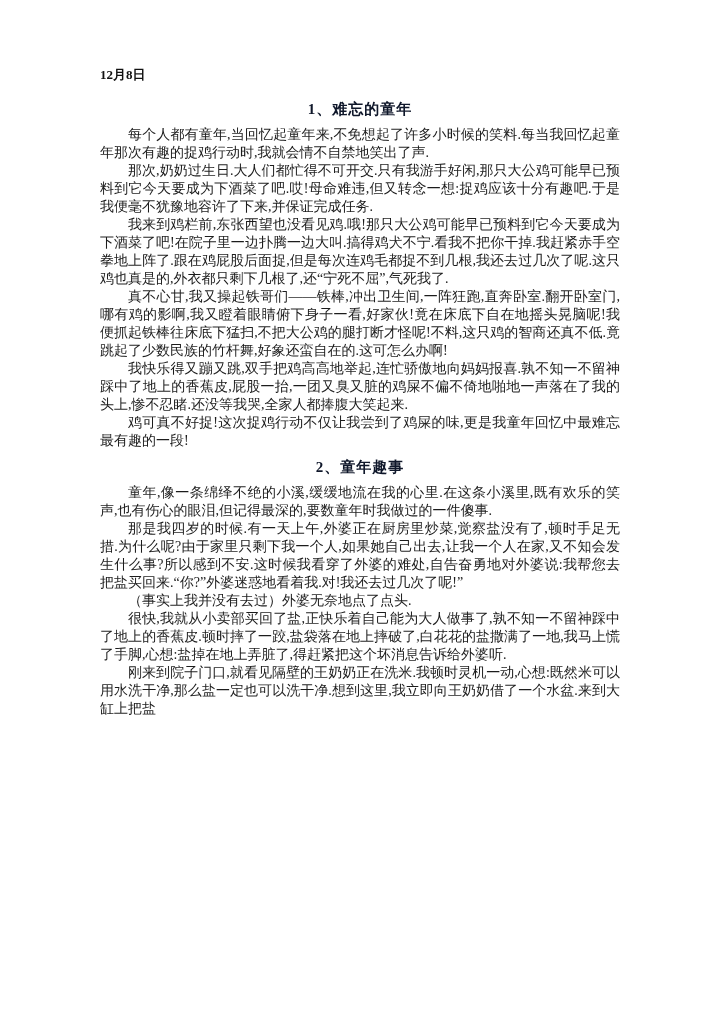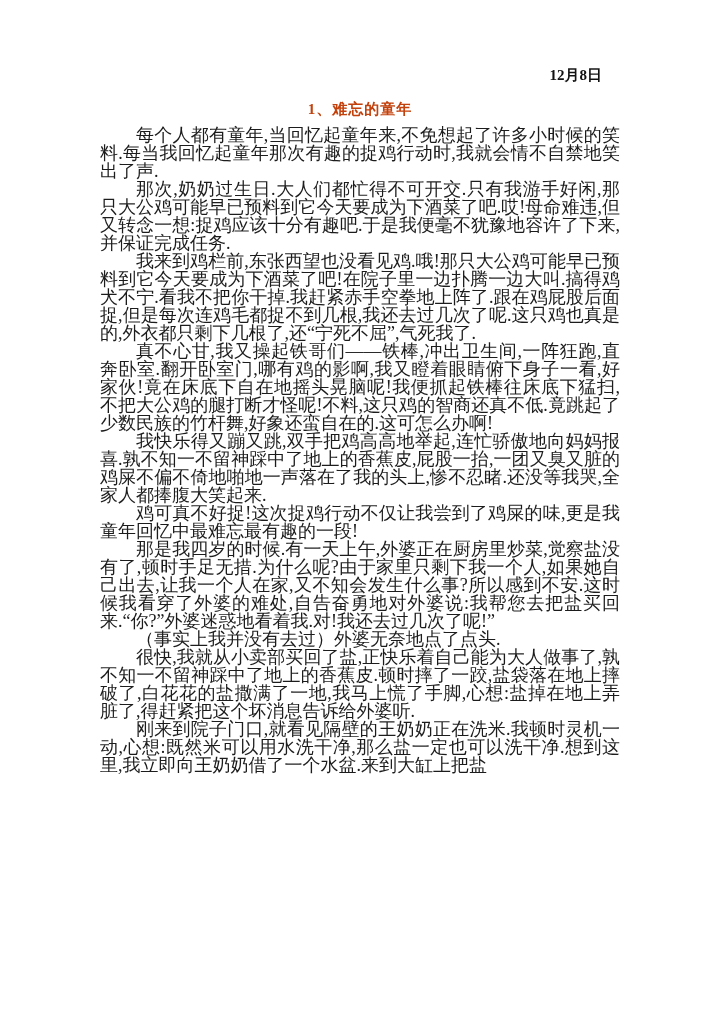--- a/index.html
+++ b/index.html
@@ -16,40 +16,40 @@
     font-family: "Liberation Serif", "DejaVu Serif", serif;
     color: #1c1c1c;
   }
   .content {
     position: absolute;
     left: 100px;
     top: 66px;
     width: 520px;
   }
   .date {
-    text-align: right;
+    text-align: left;
     padding-right: 18px;
-    font-size: 15px;
+    font-size: 13px;
     font-weight: bold;
     line-height: 18px;
     margin-bottom: 14px;
     color: #111111;
   }
   .essay-title {
     margin: 6px 0 6px 0;
     text-align: center;
     font-size: 15px;
     font-weight: bold;
     letter-spacing: 1px;
-    color: #c2410c;
+    color: #0f172a;
     line-height: 22px;
   }
   .para {
     margin: 0;
-    font-size: 18px;
+    font-size: 14px;
     line-height: 18px;
     text-align: justify;
     text-indent: 2em;
     color: #1c1c1c;
     word-break: break-all;
   }
 </style>
 </head>
 <body>
 
@@ -60,20 +60,22 @@
 
     <h2 class="essay-title">1、难忘的童年</h2>
 
     <p class="para">每个人都有童年,当回忆起童年来,不免想起了许多小时候的笑料.每当我回忆起童年那次有趣的捉鸡行动时,我就会情不自禁地笑出了声.</p>
     <p class="para">那次,奶奶过生日.大人们都忙得不可开交.只有我游手好闲,那只大公鸡可能早已预料到它今天要成为下酒菜了吧.哎!母命难违,但又转念一想:捉鸡应该十分有趣吧.于是我便毫不犹豫地容许了下来,并保证完成任务.</p>
     <p class="para">我来到鸡栏前,东张西望也没看见鸡.哦!那只大公鸡可能早已预料到它今天要成为下酒菜了吧!在院子里一边扑腾一边大叫.搞得鸡犬不宁.看我不把你干掉.我赶紧赤手空拳地上阵了.跟在鸡屁股后面捉,但是每次连鸡毛都捉不到几根,我还去过几次了呢.这只鸡也真是的,外衣都只剩下几根了,还“宁死不屈”,气死我了.</p>
     <p class="para">真不心甘,我又操起铁哥们——铁棒,冲出卫生间,一阵狂跑,直奔卧室.翻开卧室门,哪有鸡的影啊,我又瞪着眼睛俯下身子一看,好家伙!竟在床底下自在地摇头晃脑呢!我便抓起铁棒往床底下猛扫,不把大公鸡的腿打断才怪呢!不料,这只鸡的智商还真不低.竟跳起了少数民族的竹杆舞,好象还蛮自在的.这可怎么办啊!</p>
     <p class="para">我快乐得又蹦又跳,双手把鸡高高地举起,连忙骄傲地向妈妈报喜.孰不知一不留神踩中了地上的香蕉皮,屁股一抬,一团又臭又脏的鸡屎不偏不倚地啪地一声落在了我的头上,惨不忍睹.还没等我哭,全家人都捧腹大笑起来.</p>
     <p class="para">鸡可真不好捉!这次捉鸡行动不仅让我尝到了鸡屎的味,更是我童年回忆中最难忘最有趣的一段!</p>
 
+    <h2 class="essay-title">2、童年趣事</h2>
 
+    <p class="para">童年,像一条绵绎不绝的小溪,缓缓地流在我的心里.在这条小溪里,既有欢乐的笑声,也有伤心的眼泪,但记得最深的,要数童年时我做过的一件傻事.</p>
     <p class="para">那是我四岁的时候.有一天上午,外婆正在厨房里炒菜,觉察盐没有了,顿时手足无措.为什么呢?由于家里只剩下我一个人,如果她自己出去,让我一个人在家,又不知会发生什么事?所以感到不安.这时候我看穿了外婆的难处,自告奋勇地对外婆说:我帮您去把盐买回来.“你?”外婆迷惑地看着我.对!我还去过几次了呢!”</p>
     <p class="para">（事实上我并没有去过）外婆无奈地点了点头.</p>
     <p class="para">很快,我就从小卖部买回了盐,正快乐着自己能为大人做事了,孰不知一不留神踩中了地上的香蕉皮.顿时摔了一跤,盐袋落在地上摔破了,白花花的盐撒满了一地,我马上慌了手脚,心想:盐掉在地上弄脏了,得赶紧把这个坏消息告诉给外婆听.</p>
     <p class="para">刚来到院子门口,就看见隔壁的王奶奶正在洗米.我顿时灵机一动,心想:既然米可以用水洗干净,那么盐一定也可以洗干净.想到这里,我立即向王奶奶借了一个水盆.来到大缸上把盐</p>
 
   </div>
 </div>
 
 </body></html>

